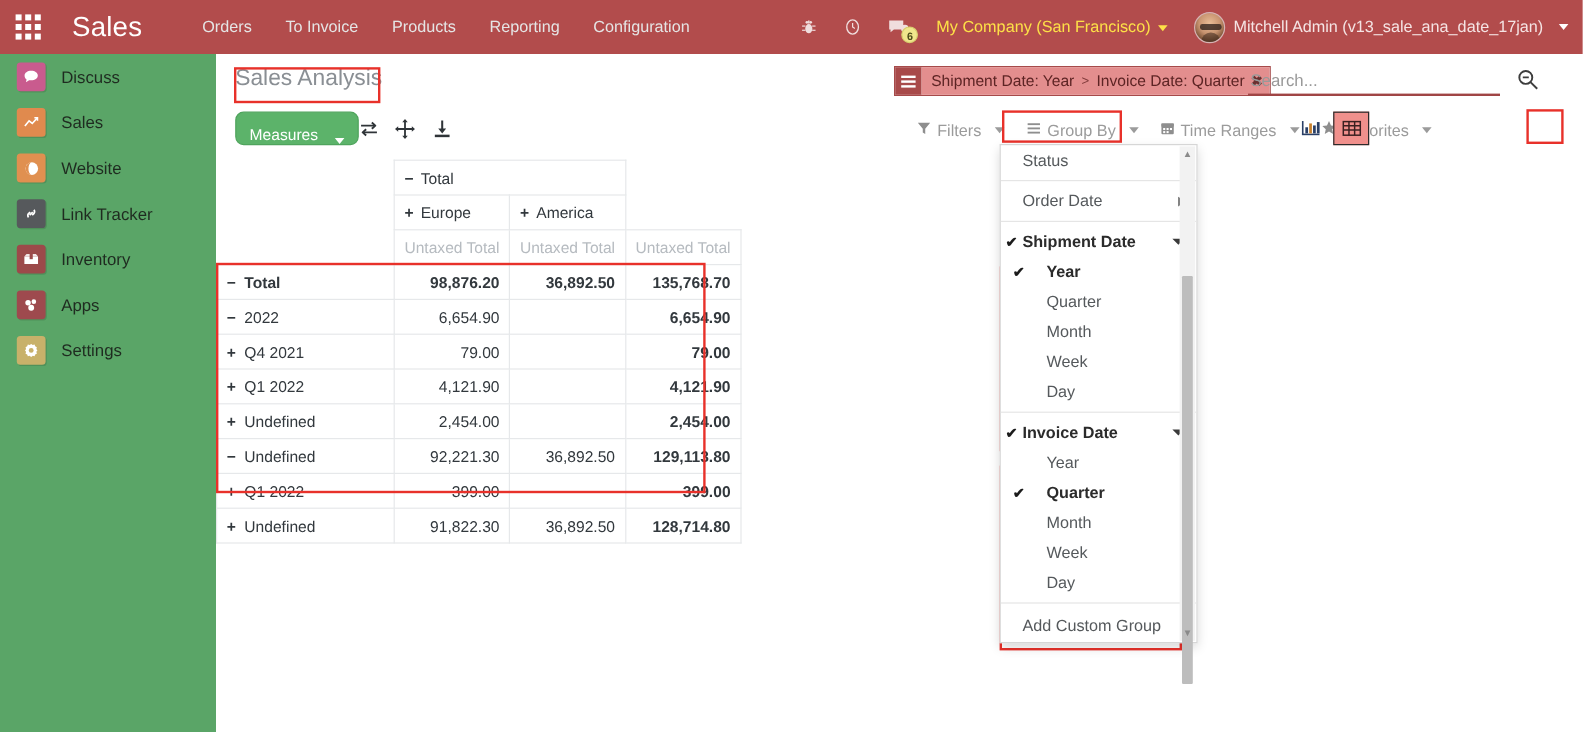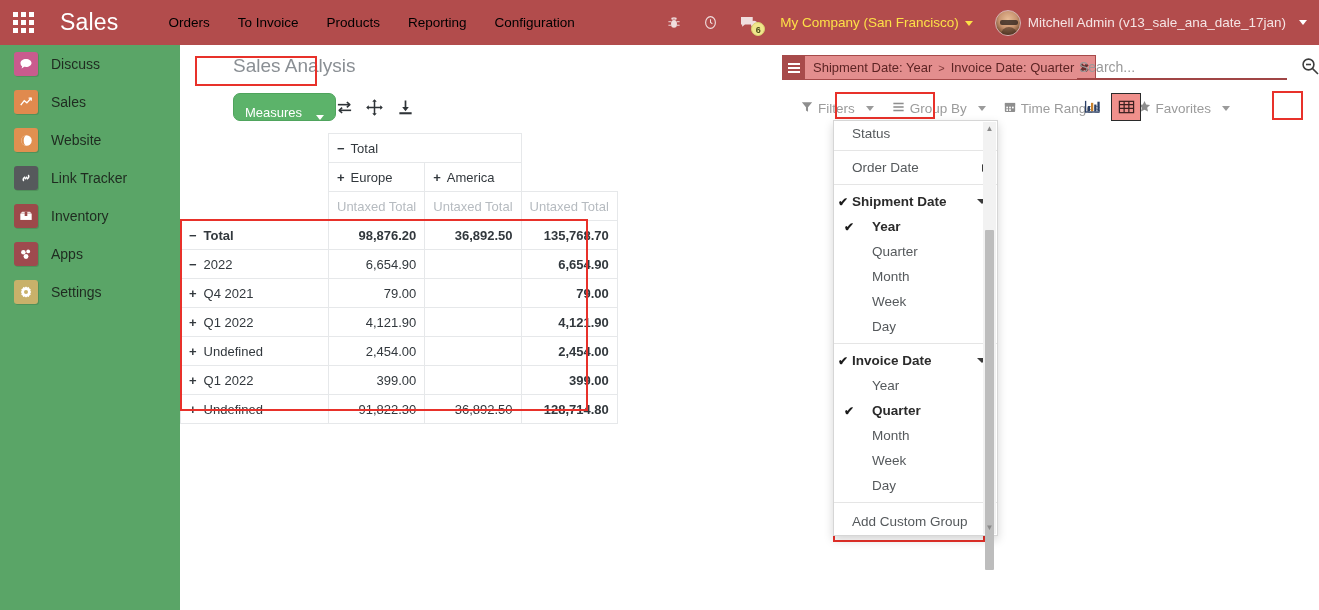--- a/index.html
+++ b/index.html
@@ -22,21 +22,21 @@
     cursor: pointer;
   }
   .grid-dots { display: grid; grid-template-columns: repeat(3, 5px); grid-gap: 3px; }
   .grid-dots i { display: block; width: 5px; height: 5px; background: #fff; }
   .brand {
     font-size: 23px; font-weight: 400; color: #fff; margin-left: 14px; margin-right: 36px;
     letter-spacing: .2px; cursor: pointer;
   }
   .nav-menu { display: flex; align-items: center; gap: 0px; }
   .nav-menu a {
-    color: #000000; text-decoration: none; font-size: 13.5px;
+    color: #e5e5e5; text-decoration: none; font-size: 13.5px;
     padding: 0 14px; line-height: 45px; white-space: nowrap;
   }
   .nav-right { margin-left: auto; display: flex; align-items: center; padding-right: 12px; gap: 0px;}
   .nav-icon {
     color: #f0dede; font-size: 14px; padding: 0 11px; line-height: 45px;
     position: relative; cursor: pointer; display: inline-flex; align-items: center;
   }
   .msg-badge {
     position: absolute; top: 7px; right: 3px;
     background: #f0e68c; color: #4d4d1a; font-size: 9px; font-weight: bold;
@@ -77,21 +77,20 @@
     display: flex; align-items: center; justify-content: center;
     color: #fff; font-size: 13px; line-height: 1;
     box-shadow: 1px 1px 0 rgba(0,0,0,.12);
   }
   .side-label { color: #1f2b20; font-size: 14px; }
 
   
   .content {
     position: absolute; top: 45px; left: 180px; width: 977px; height: 565px;
     background: #ffffff;
-    padding-left: 37px;
   }
   .cp-row1 { position: relative; height: 48px; }
   .page-title {
     position: absolute; left: 16px; top: 10px;
     font-size: 19px; color: #8a8f94; font-weight: 400;
   }
   .ann-box { position: absolute; border: 2px solid #e8312a; pointer-events: none; }
 
   
   .searchbar { position: absolute; left: 565px; top: 10px; width: 545px; }
@@ -512,20 +511,26 @@
             <td class="num"></td>
             <td class="num total">4,121.90</td>
           </tr>
           <tr>
             <td class="row-lbl ind2"><span class="sym">+</span><span>Undefined</span></td>
             <td class="num">2,454.00</td>
             <td class="num"></td>
             <td class="num total">2,454.00</td>
           </tr>
           <tr>
+            <td class="row-lbl ind1"><span class="sym">−</span><span>Undefined</span></td>
+            <td class="num">92,221.30</td>
+            <td class="num">36,892.50</td>
+            <td class="num total">129,113.80</td>
+          </tr>
+          <tr>
             <td class="row-lbl ind2"><span class="sym">+</span><span>Q1 2022</span></td>
             <td class="num">399.00</td>
             <td class="num"></td>
             <td class="num total">399.00</td>
           </tr>
           <tr>
             <td class="row-lbl ind2"><span class="sym">+</span><span>Undefined</span></td>
             <td class="num">91,822.30</td>
             <td class="num">36,892.50</td>
             <td class="num total">128,714.80</td>

